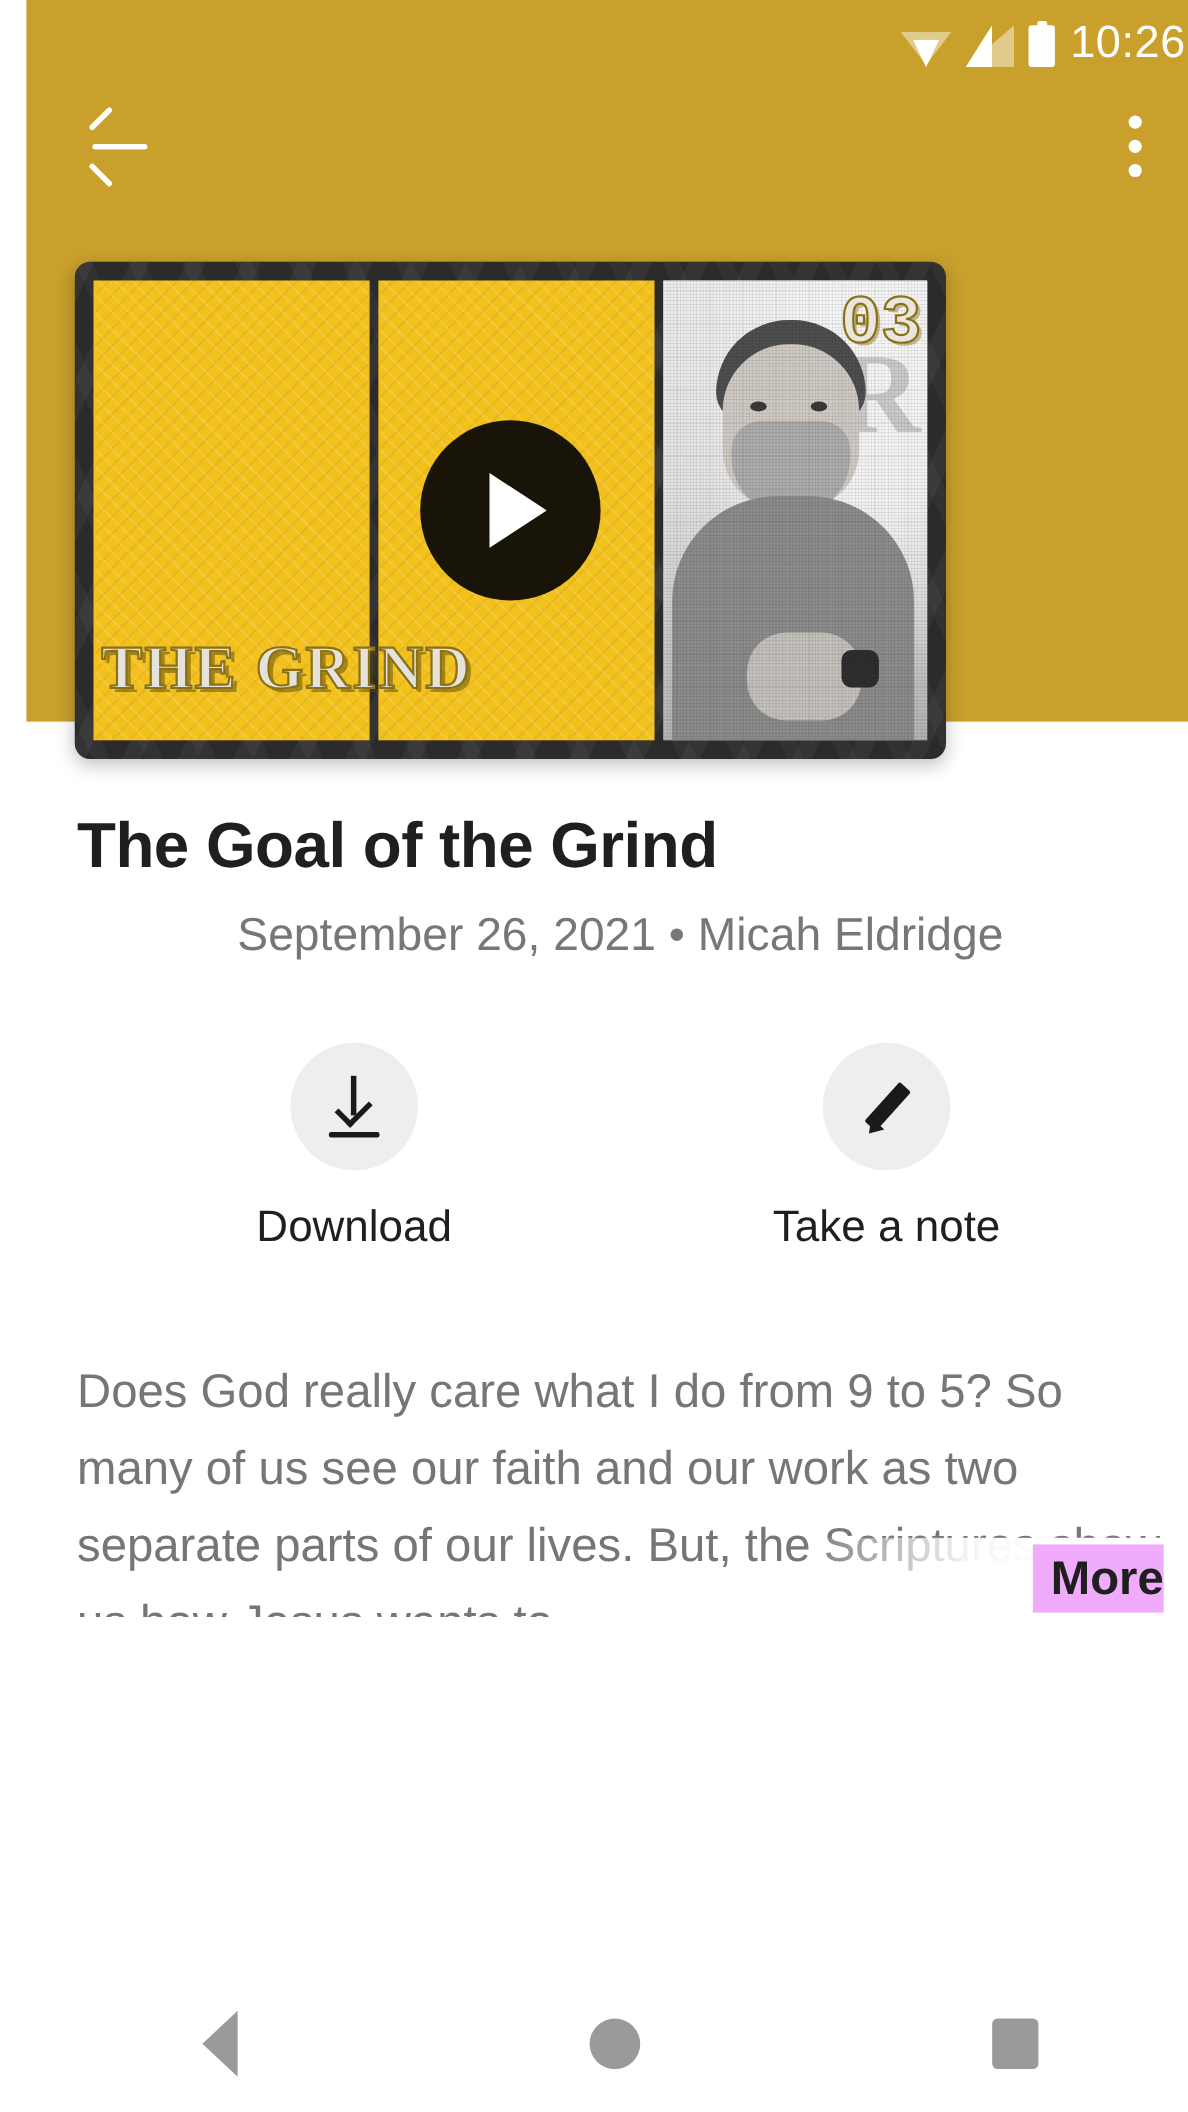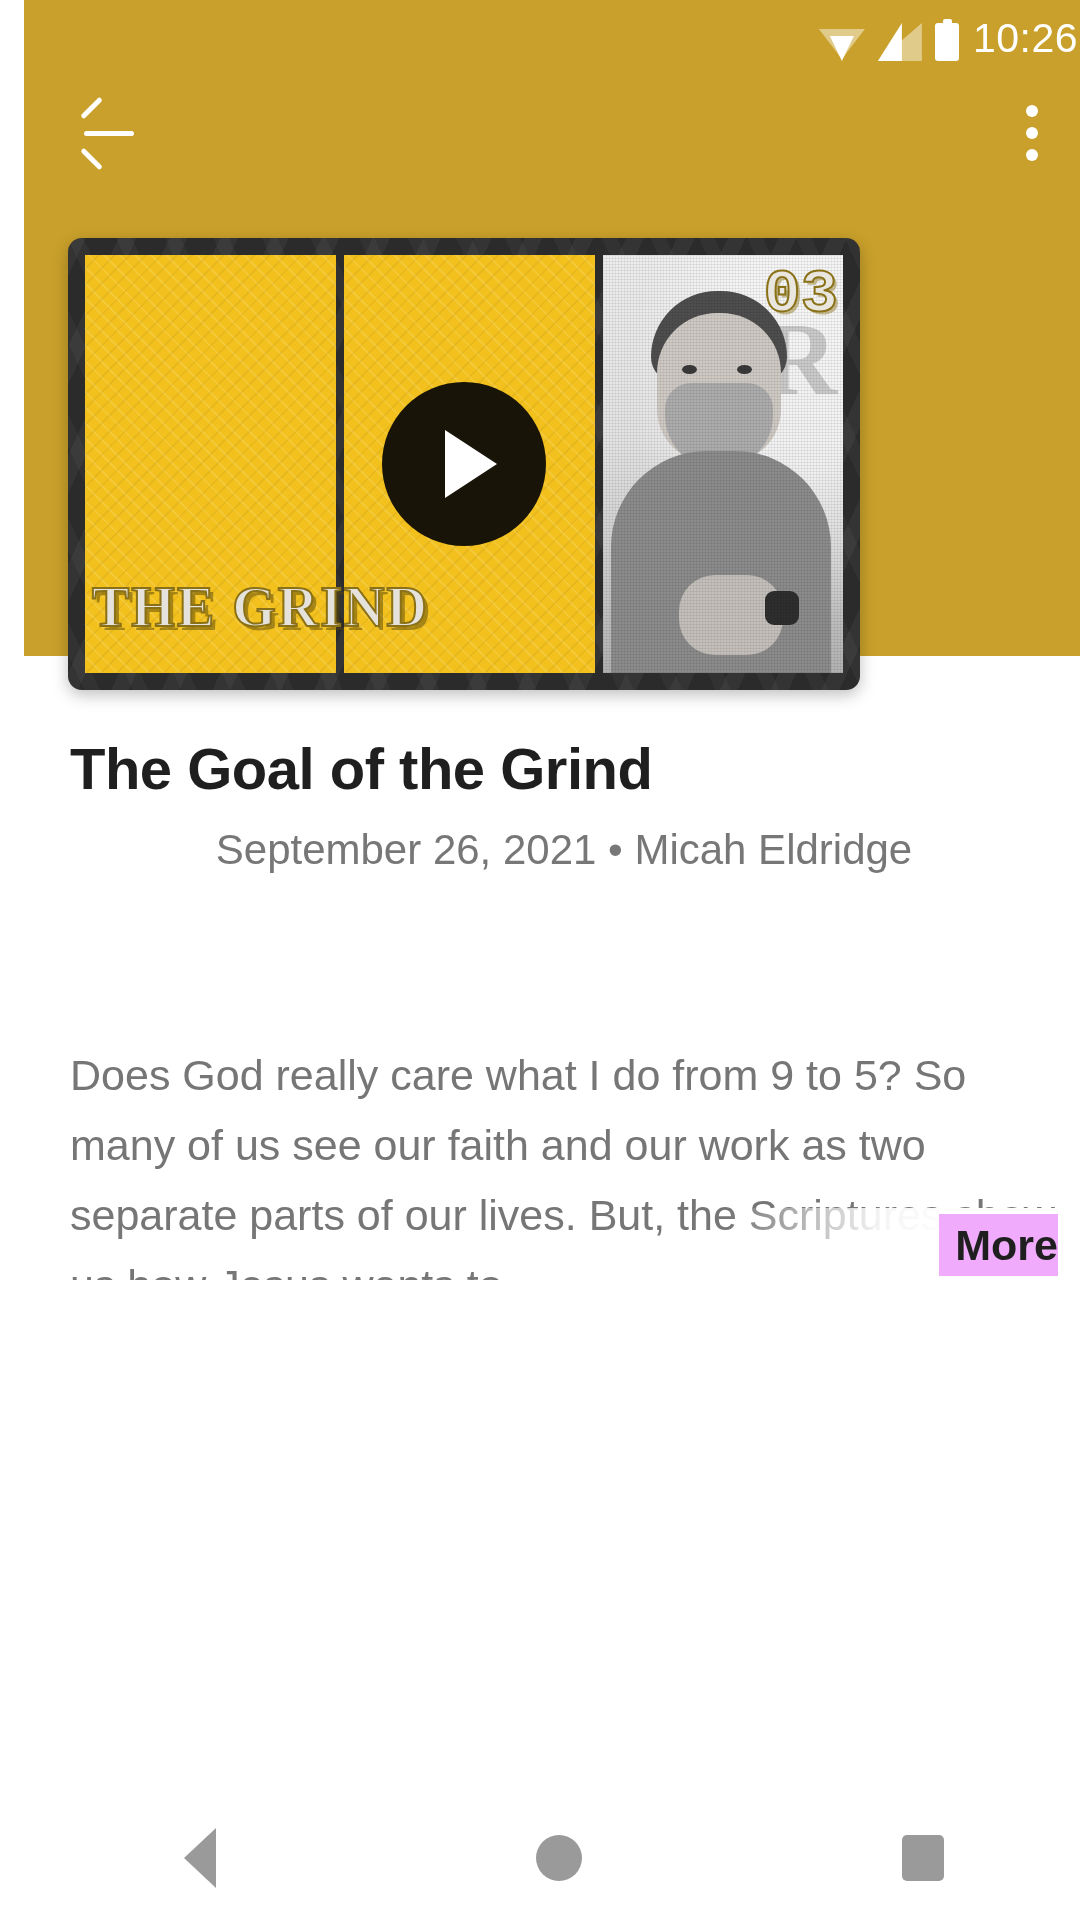--- a/index.html
+++ b/index.html
@@ -447,21 +447,40 @@
     </div>
   </div>
 
   <div class="content">
 
     <div class="title">The Goal of the Grind</div>
     <div class="meta">September 26, 2021 • Micah Eldridge</div>
 
     <div class="actions">
 
-
+      <div class="action">
+        <div class="action-circle">
+          <div class="ic-download">
+            <div class="stem"></div>
+              <div class="arrow"></div>
+              <div class="base"></div>
+          </div>
+        </div>
+        <div class="action-label">Download</div>
+      </div>
+
+      <div class="action">
+        <div class="action-circle">
+          <div class="ic-pencil">
+            <div class="body"></div>
+              <div class="tip"></div>
+          </div>
+        </div>
+        <div class="action-label">Take a note</div>
+      </div>
 
 
     </div>
 
     <div class="desc-wrap">
       <div class="desc">Does God really care what I do from 9 to 5? So many of us see our faith and our work as two separate parts of our lives. But, the Scriptures show us how Jesus wants to</div>
       <div class="fade"></div>
       <div class="more-btn">More</div>
     </div>
 

